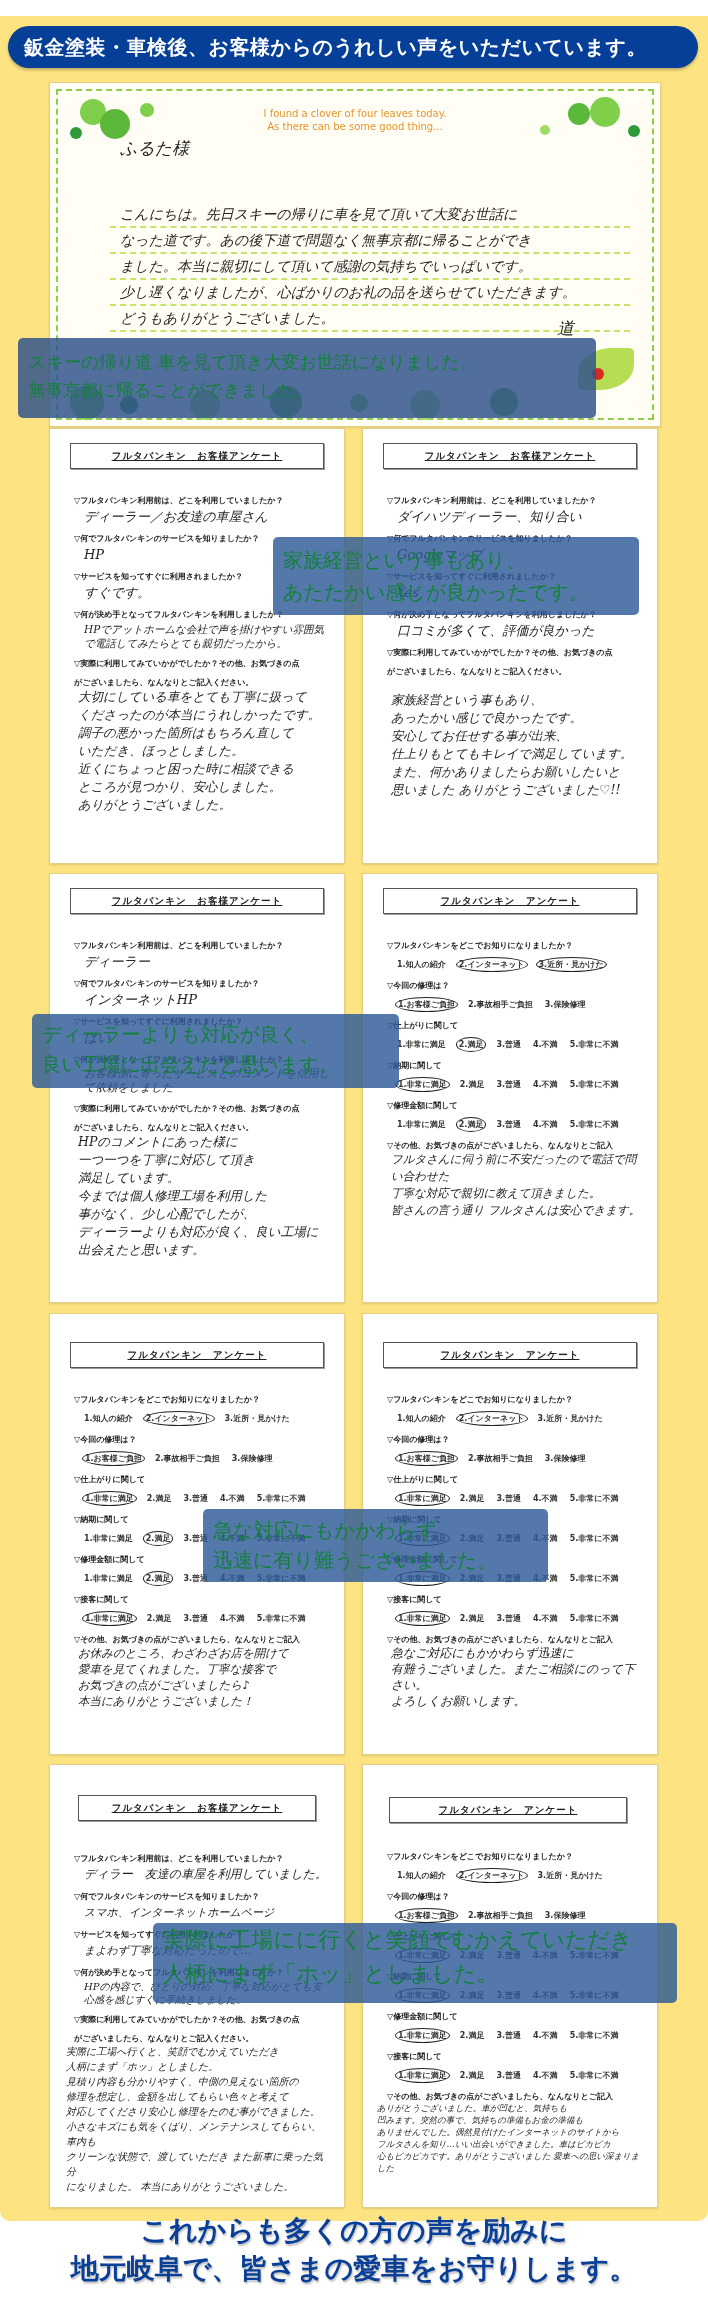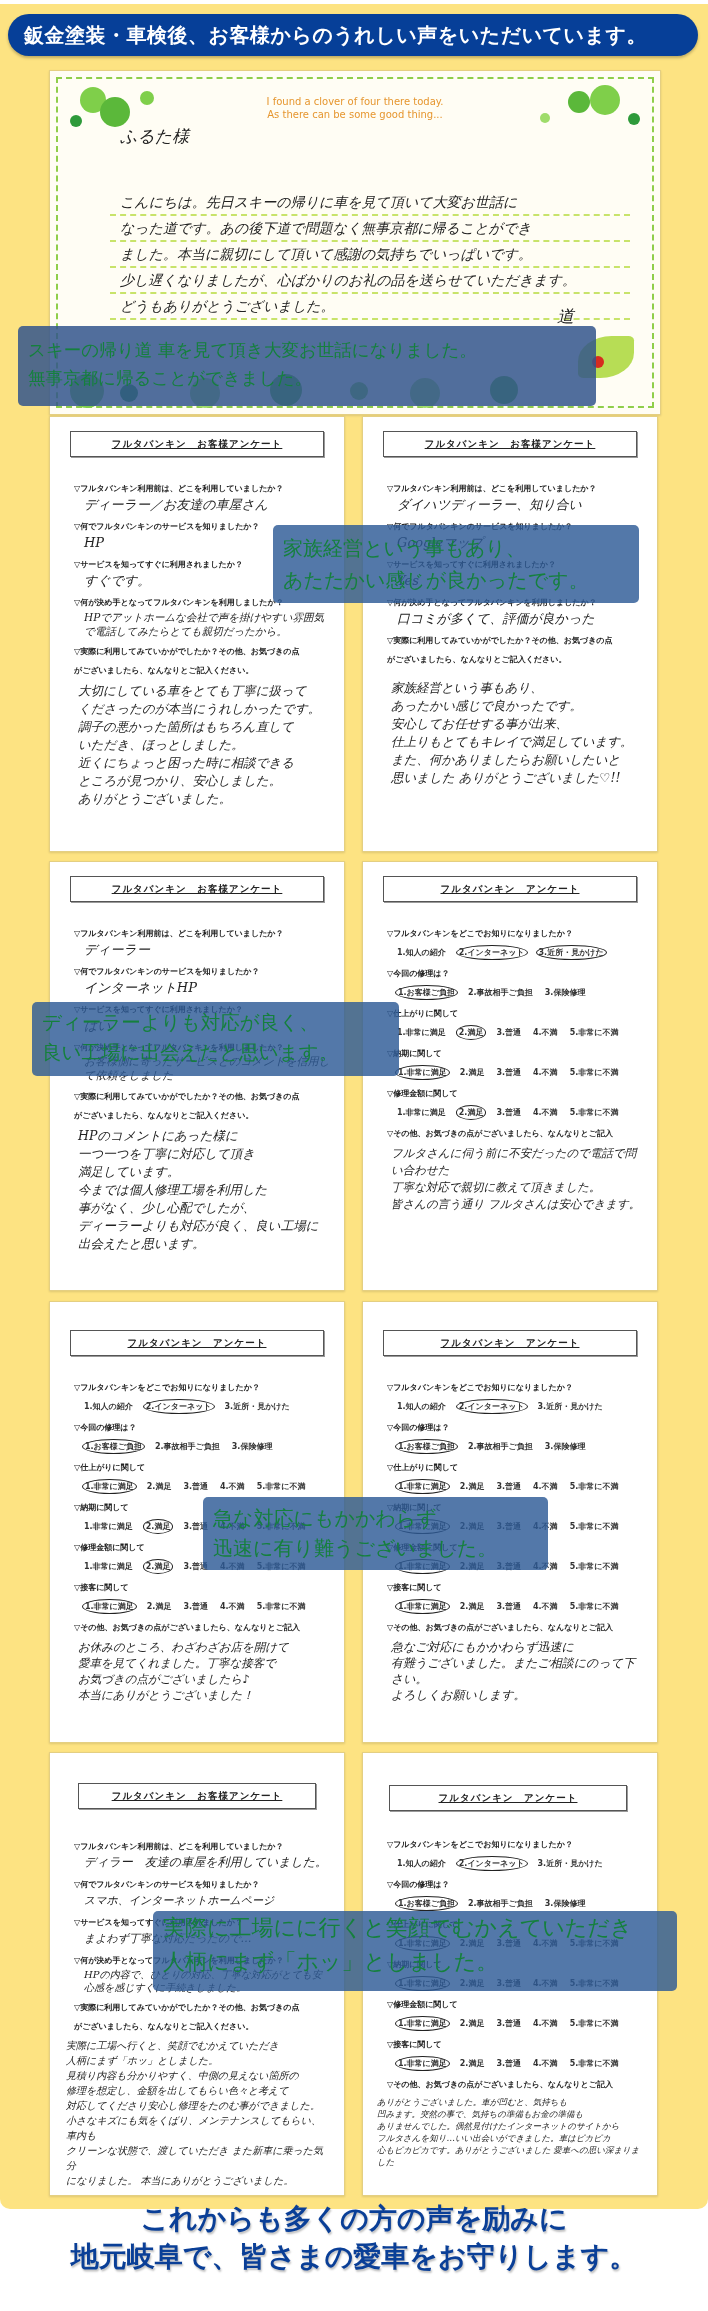--- a/index.html
+++ b/index.html
@@ -1,18 +1,18 @@
 <!DOCTYPE html>
 <html><head>
 <meta charset="utf-8">
 <style>
   * { box-sizing: border-box; margin: 0; padding: 0; }
   html, body { background: #ffffff; }
   body { width: 708px; height: 2311px; position: relative; overflow: hidden; font-family: "DejaVu Sans", sans-serif; }
-  .frame { position: absolute; left: 0; top: 4px; width: 708px; height: 2205px; background: #fde382; border-radius: 0 0 10px 10px; }
+  .frame { position: absolute; left: 0; top: 16px; width: 708px; height: 2205px; background: #fde382; border-radius: 0 0 10px 10px; }
   .header-banner { position: absolute; left: 8px; top: 10px; width: 690px; height: 42px; background: #063f98; border-radius: 21px; box-shadow: 0 2px 3px rgba(0,0,0,0.25); display: flex; align-items: center; padding-left: 16px; }
   .header-title { color: #ffffff; font-weight: bold; font-size: 20px; letter-spacing: 0.5px; font-family: "DejaVu Sans", sans-serif; }
 
   .card { position: absolute; background: #ffffff; border: 1px solid #e4cf82; box-shadow: 0 1px 2px rgba(0,0,0,0.12); overflow: hidden; }
   .hand { font-family: "DejaVu Serif", serif; color: #222; font-style: italic; }
 
   
   .letter { left: 49px; top: 66px; width: 612px; height: 345px; background: #fffdf4; }
   .letter-border { position: absolute; left: 6px; top: 6px; right: 6px; bottom: 6px; border: 2px dashed #8fce4a; }
   .letter-caption { position: absolute; left: 0; right: 0; top: 24px; text-align: center; color: #e6962f; font-size: 10px; line-height: 13px; font-family: "DejaVu Sans", sans-serif; }
@@ -25,21 +25,21 @@
   .ladybug { position: absolute; right: 56px; bottom: 46px; width: 12px; height: 12px; background: #d62c1f; border-radius: 50%; }
 
   
   .survey-title-box { position: absolute; left: 20px; right: 20px; top: 14px; height: 26px; border: 1.5px solid #555; box-shadow: 1px 1px 0 #999; display: flex; align-items: center; justify-content: center; font-size: 9.5px; font-weight: bold; color: #222; letter-spacing: 1px; text-decoration: underline; }
   .survey-body { position: absolute; left: 24px; right: 14px; top: 58px; }
   .q { font-size: 8px; font-weight: bold; color: #222; margin-top: 8px; white-space: nowrap; }
   .a { font-size: 13px; margin-top: 2px; margin-left: 10px; line-height: 17px; }
   .opts { font-size: 8px; font-weight: bold; color: #333; margin-top: 6px; margin-left: 8px; white-space: nowrap; }
   .opt { margin-right: 8px; display: inline-block; padding: 1px 2px; }
   .opt.circled { border: 1.5px solid #222; border-radius: 50%; }
-  .comment { font-size: 12.5px; line-height: 18px; margin-top: 6px; margin-left: 4px; }
+  .comment { font-size: 12.5px; line-height: 18px; margin-left: 4px; }
 
   
   .overlay { position: absolute; background: rgba(45, 90, 150, 0.82); color: #15803d; border-radius: 5px; padding: 6px 10px; font-family: "DejaVu Sans", sans-serif; white-space: nowrap; }
   .overlay .l { display: block; }
 
   .footer { position: absolute; left: 0; right: 0; top: 2196px; text-align: center; color: #0a3f97; font-weight: bold; font-size: 28px; line-height: 38px; text-shadow: 1px 2px 2px rgba(0,0,0,0.25); font-family: "DejaVu Sans", sans-serif; }
 </style>
 </head>
 <body>
 
@@ -55,21 +55,21 @@
     <div class="clover" style="left:30px;top:16px;width:26px;height:26px;background:#7fcf4a;"></div>
     <div class="clover" style="left:50px;top:26px;width:30px;height:30px;background:#5bb83a;"></div>
     <div class="clover" style="left:90px;top:20px;width:14px;height:14px;background:#7fcf4a;"></div>
     <div class="clover" style="left:20px;top:44px;width:12px;height:12px;background:#2e9a3a;"></div>
     <div class="clover" style="right:40px;top:14px;width:30px;height:30px;background:#7fcf4a;"></div>
     <div class="clover" style="right:70px;top:20px;width:22px;height:22px;background:#5bb83a;"></div>
     <div class="clover" style="right:20px;top:42px;width:12px;height:12px;background:#2e9a3a;"></div>
     <div class="clover" style="right:110px;top:42px;width:10px;height:10px;background:#9fdc6a;"></div>
 
     <div class="letter-caption">
-      <div>I found a clover of four there today.</div>
+      <div>I found a clover of four leaves today.</div>
       <div>As there can be some good thing...</div>
     </div>
     <div class="letter-salutation hand">ふるた様</div>
     <div class="letter-lines hand">
       <div class="letter-line">こんにちは。先日スキーの帰りに車を見て頂いて大変お世話に</div>
       <div class="letter-line">なった道です。あの後下道で問題なく無事京都に帰ることができ</div>
       <div class="letter-line">ました。本当に親切にして頂いて感謝の気持ちでいっぱいです。</div>
       <div class="letter-line">少し遅くなりましたが、心ばかりのお礼の品を送らせていただきます。</div>
       <div class="letter-line">どうもありがとうございました。</div>
     </div>

